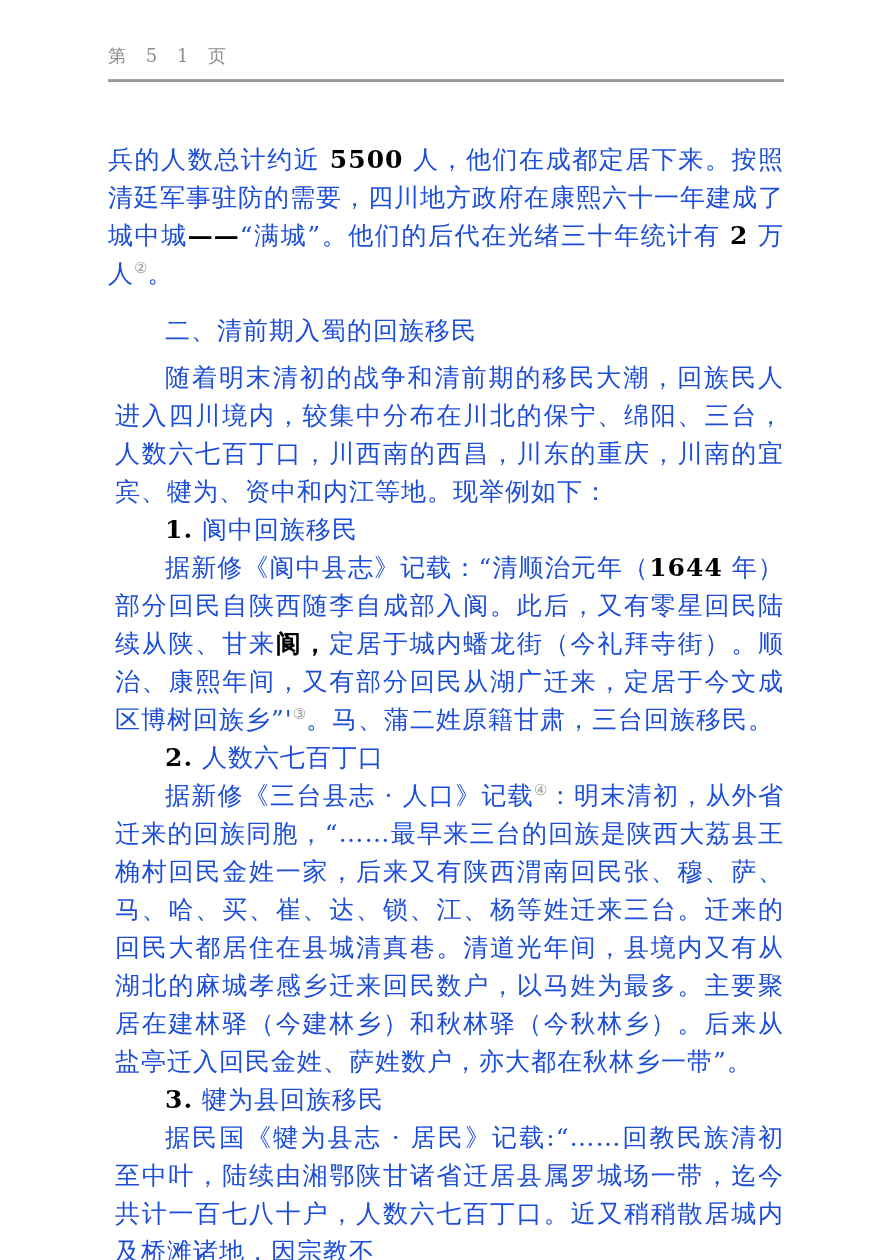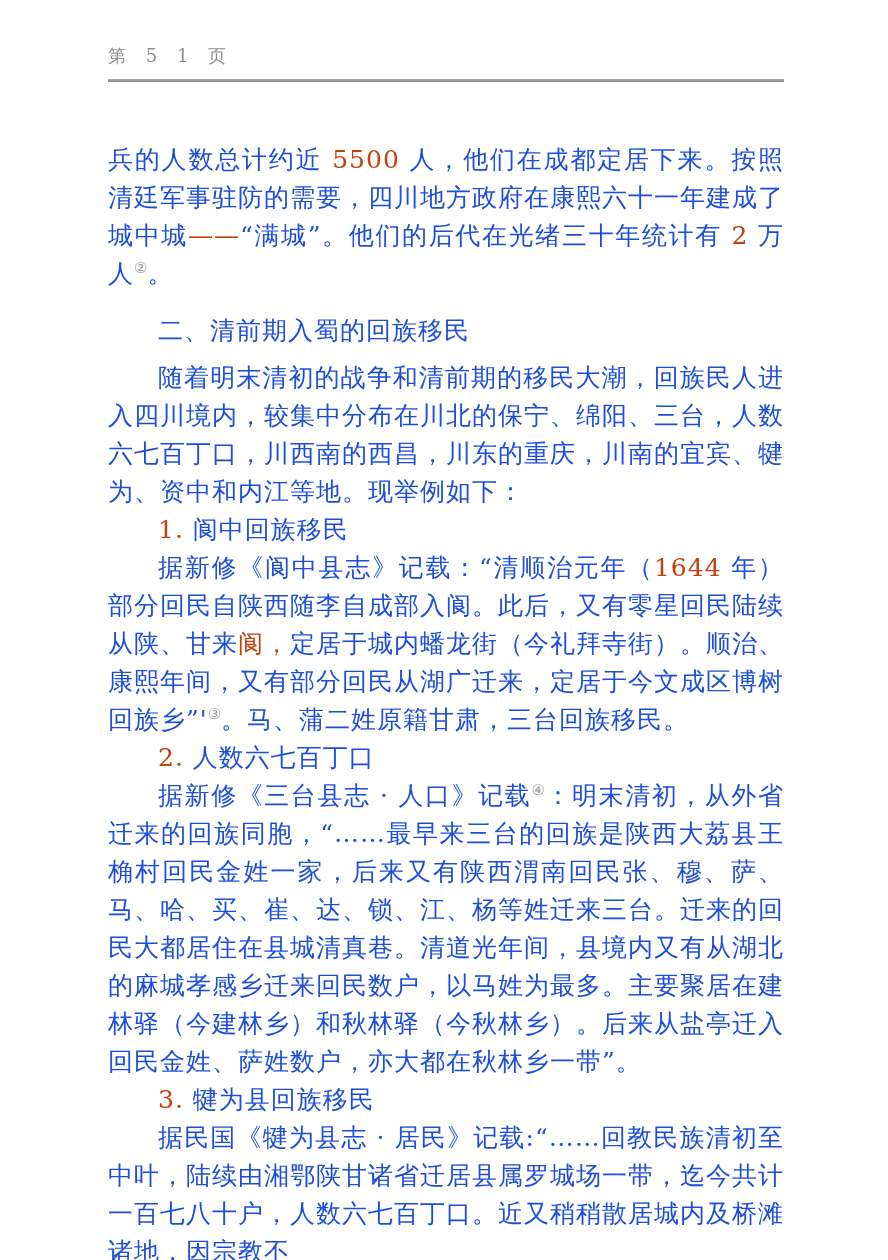--- a/index.html
+++ b/index.html
@@ -44,27 +44,28 @@
     line-height: 38px;
     letter-spacing: 1px;
     color: #1c1c1c;
     text-align: justify;
   }
   .doc p {
     margin: 0;
   }
   .doc p.indent {
     text-indent: 2em;
+    margin-left: 7px;
   }
   .doc p.heading {
     margin-top: 19px;
     margin-bottom: 9px;
   }
   .seg-t { color: #1d4ed8; }
-  .seg-g { color: #c2410c; }
+  .seg-g { color: #000000; font-weight: bold; }
   .seg-sup {
     color: #9a9a9a;
     font-size: 15px;
     vertical-align: 9px;
     line-height: 0;
     letter-spacing: 0;
   }
 </style>
 </head>
 <body>

